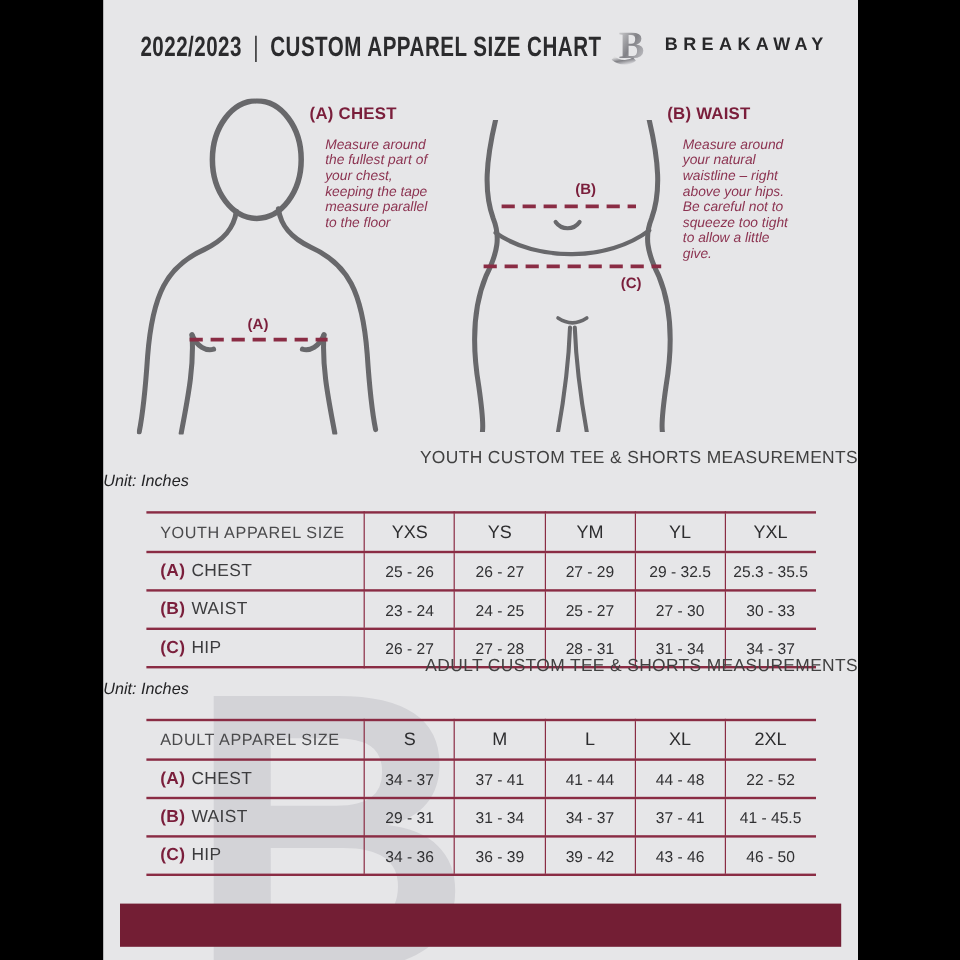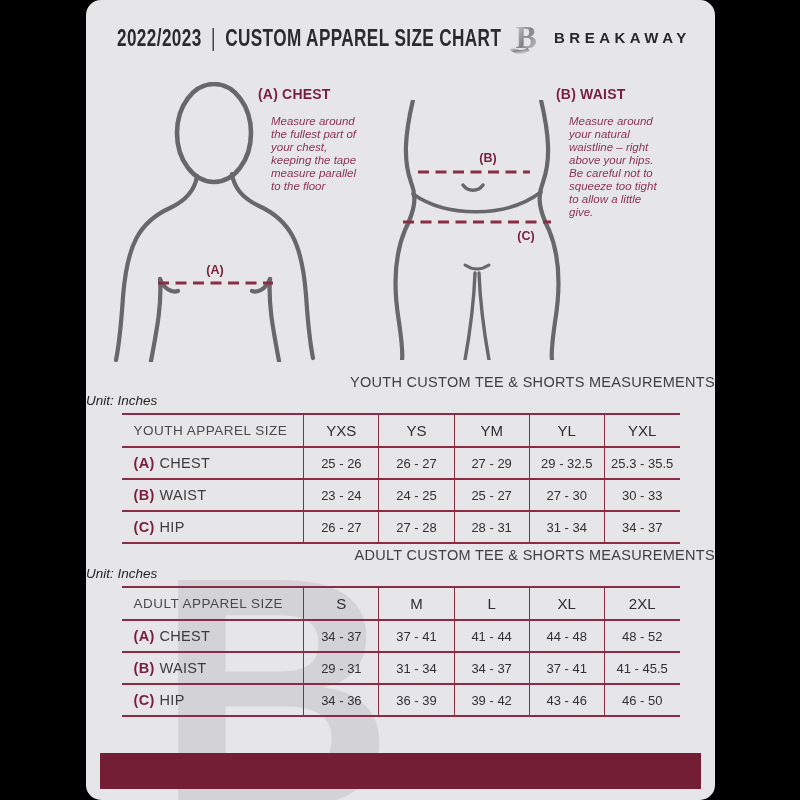--- a/index.html
+++ b/index.html
@@ -8,21 +8,21 @@
     --line:#8a2c44;
     --footer:#731e34;
     --bg:#e6e6e8;
     --sil:#68686b;
     --dark:#2b2b2d;
     --cell:#313133;
   }
   *{box-sizing:border-box;}
   body{margin:0;background:#000;font-family:"Liberation Sans",sans-serif;}
   .stage{position:relative;width:800px;height:800px;background:#000;overflow:hidden;}
-  .page{position:absolute;left:86px;top:0;width:629px;height:800px;background:var(--bg);border-radius:15px;}
+  .page{position:absolute;left:86px;top:0;width:629px;height:800px;background:var(--bg);}
 
   
   .hdr{position:absolute;left:0;top:0;width:100%;height:72px;}
   .doc-title{position:absolute;left:31px;top:26px;font-size:22px;font-weight:bold;color:var(--dark);
     white-space:nowrap;transform:scaleX(.78) scaleY(1.06);transform-origin:left center;letter-spacing:.5px;}
   .doc-title .pipe{font-weight:400;margin:0 12px;color:#3a3a3c;}
   .brand{position:absolute;left:423px;top:18px;display:flex;align-items:center;gap:13px;}
   .brand-name{font-size:15px;font-weight:bold;letter-spacing:4.5px;color:#28282a;}
 
   
@@ -40,21 +40,21 @@
   
   .watermark{position:absolute;left:70px;top:528px;font-size:330px;line-height:1;font-weight:bold;
     color:#d3d3d7;z-index:0;user-select:none;}
 
   
   .tbl-sec{position:absolute;left:0;width:100%;z-index:1;}
   .tbl-sec.youth{top:374px;}
   .tbl-sec.adult{top:547px;}
   .tbl-title{margin:0;text-align:right;font-size:14.5px;font-weight:normal;color:#404040;letter-spacing:.3px;}
   .tbl-unit{margin-top:3px;font-size:13.5px;font-style:italic;color:#242426;}
-  table{width:558px;margin:5px auto 0 auto;border-collapse:collapse;table-layout:fixed;}
+  table{width:558px;margin:18px auto 0 auto;border-collapse:collapse;table-layout:fixed;}
   col.c-label{width:182px;}
   col.c-size{width:75px;}
   thead tr{border-top:2px solid var(--line);border-bottom:2px solid var(--line);}
   tbody tr{border-bottom:2px solid var(--line);}
   th,td{border-left:1.5px solid var(--line);padding:0;text-align:center;}
   th:first-child,td:first-child{border-left:none;}
   thead th{height:33px;font-size:15px;font-weight:normal;color:#2d2d2f;}
   thead th.lab{font-size:13.5px;font-weight:400;color:#4a4a4c;letter-spacing:.5px;text-align:left;padding-left:12px;}
   tbody td{height:32px;font-size:13px;color:var(--cell);}
   tbody td.lab{text-align:left;padding-left:12px;font-size:14.5px;color:#3c3c3e;letter-spacing:.3px;}
@@ -207,21 +207,21 @@
             <th>2XL</th>
           </tr>
         </thead>
         <tbody>
           <tr>
             <td class="lab"><b>(A)</b><span>CHEST</span></td>
             <td>34 - 37</td>
             <td>37 - 41</td>
             <td>41 - 44</td>
             <td>44 - 48</td>
-            <td>48 - 52</td>
+            <td>22 - 52</td>
           </tr>
           <tr>
             <td class="lab"><b>(B)</b><span>WAIST</span></td>
             <td>29 - 31</td>
             <td>31 - 34</td>
             <td>34 - 37</td>
             <td>37 - 41</td>
             <td>41 - 45.5</td>
           </tr>
           <tr>

